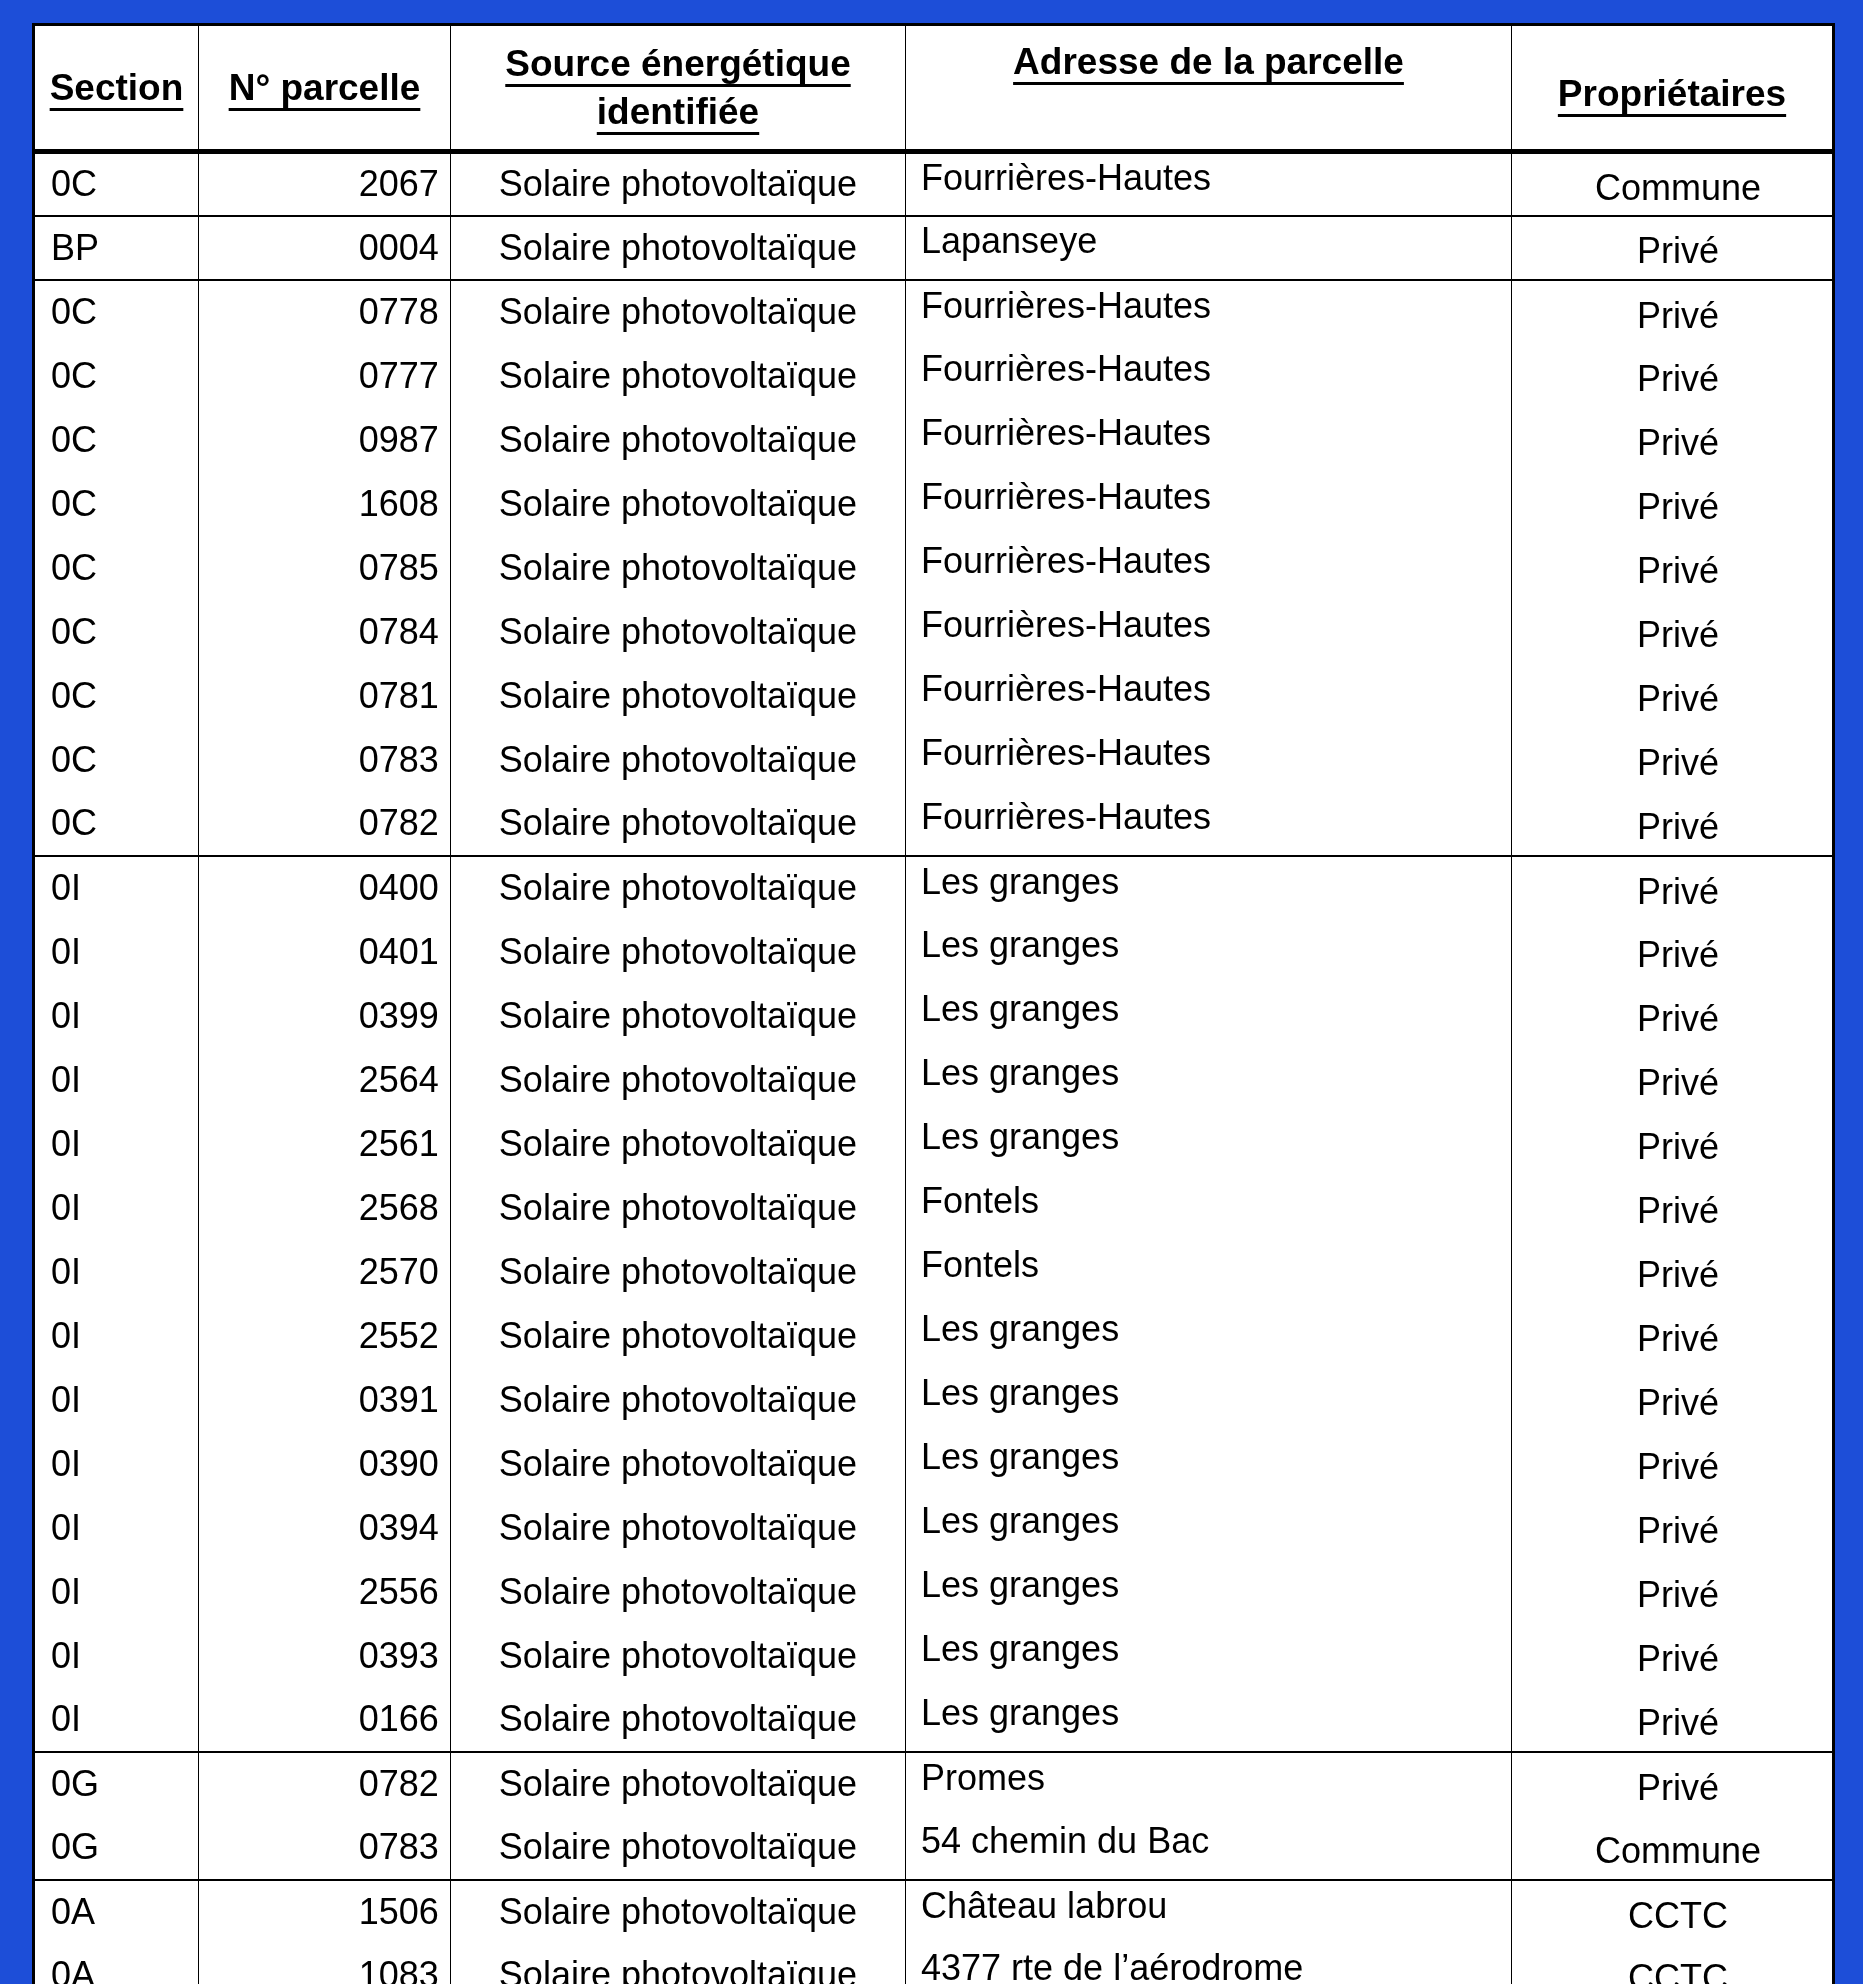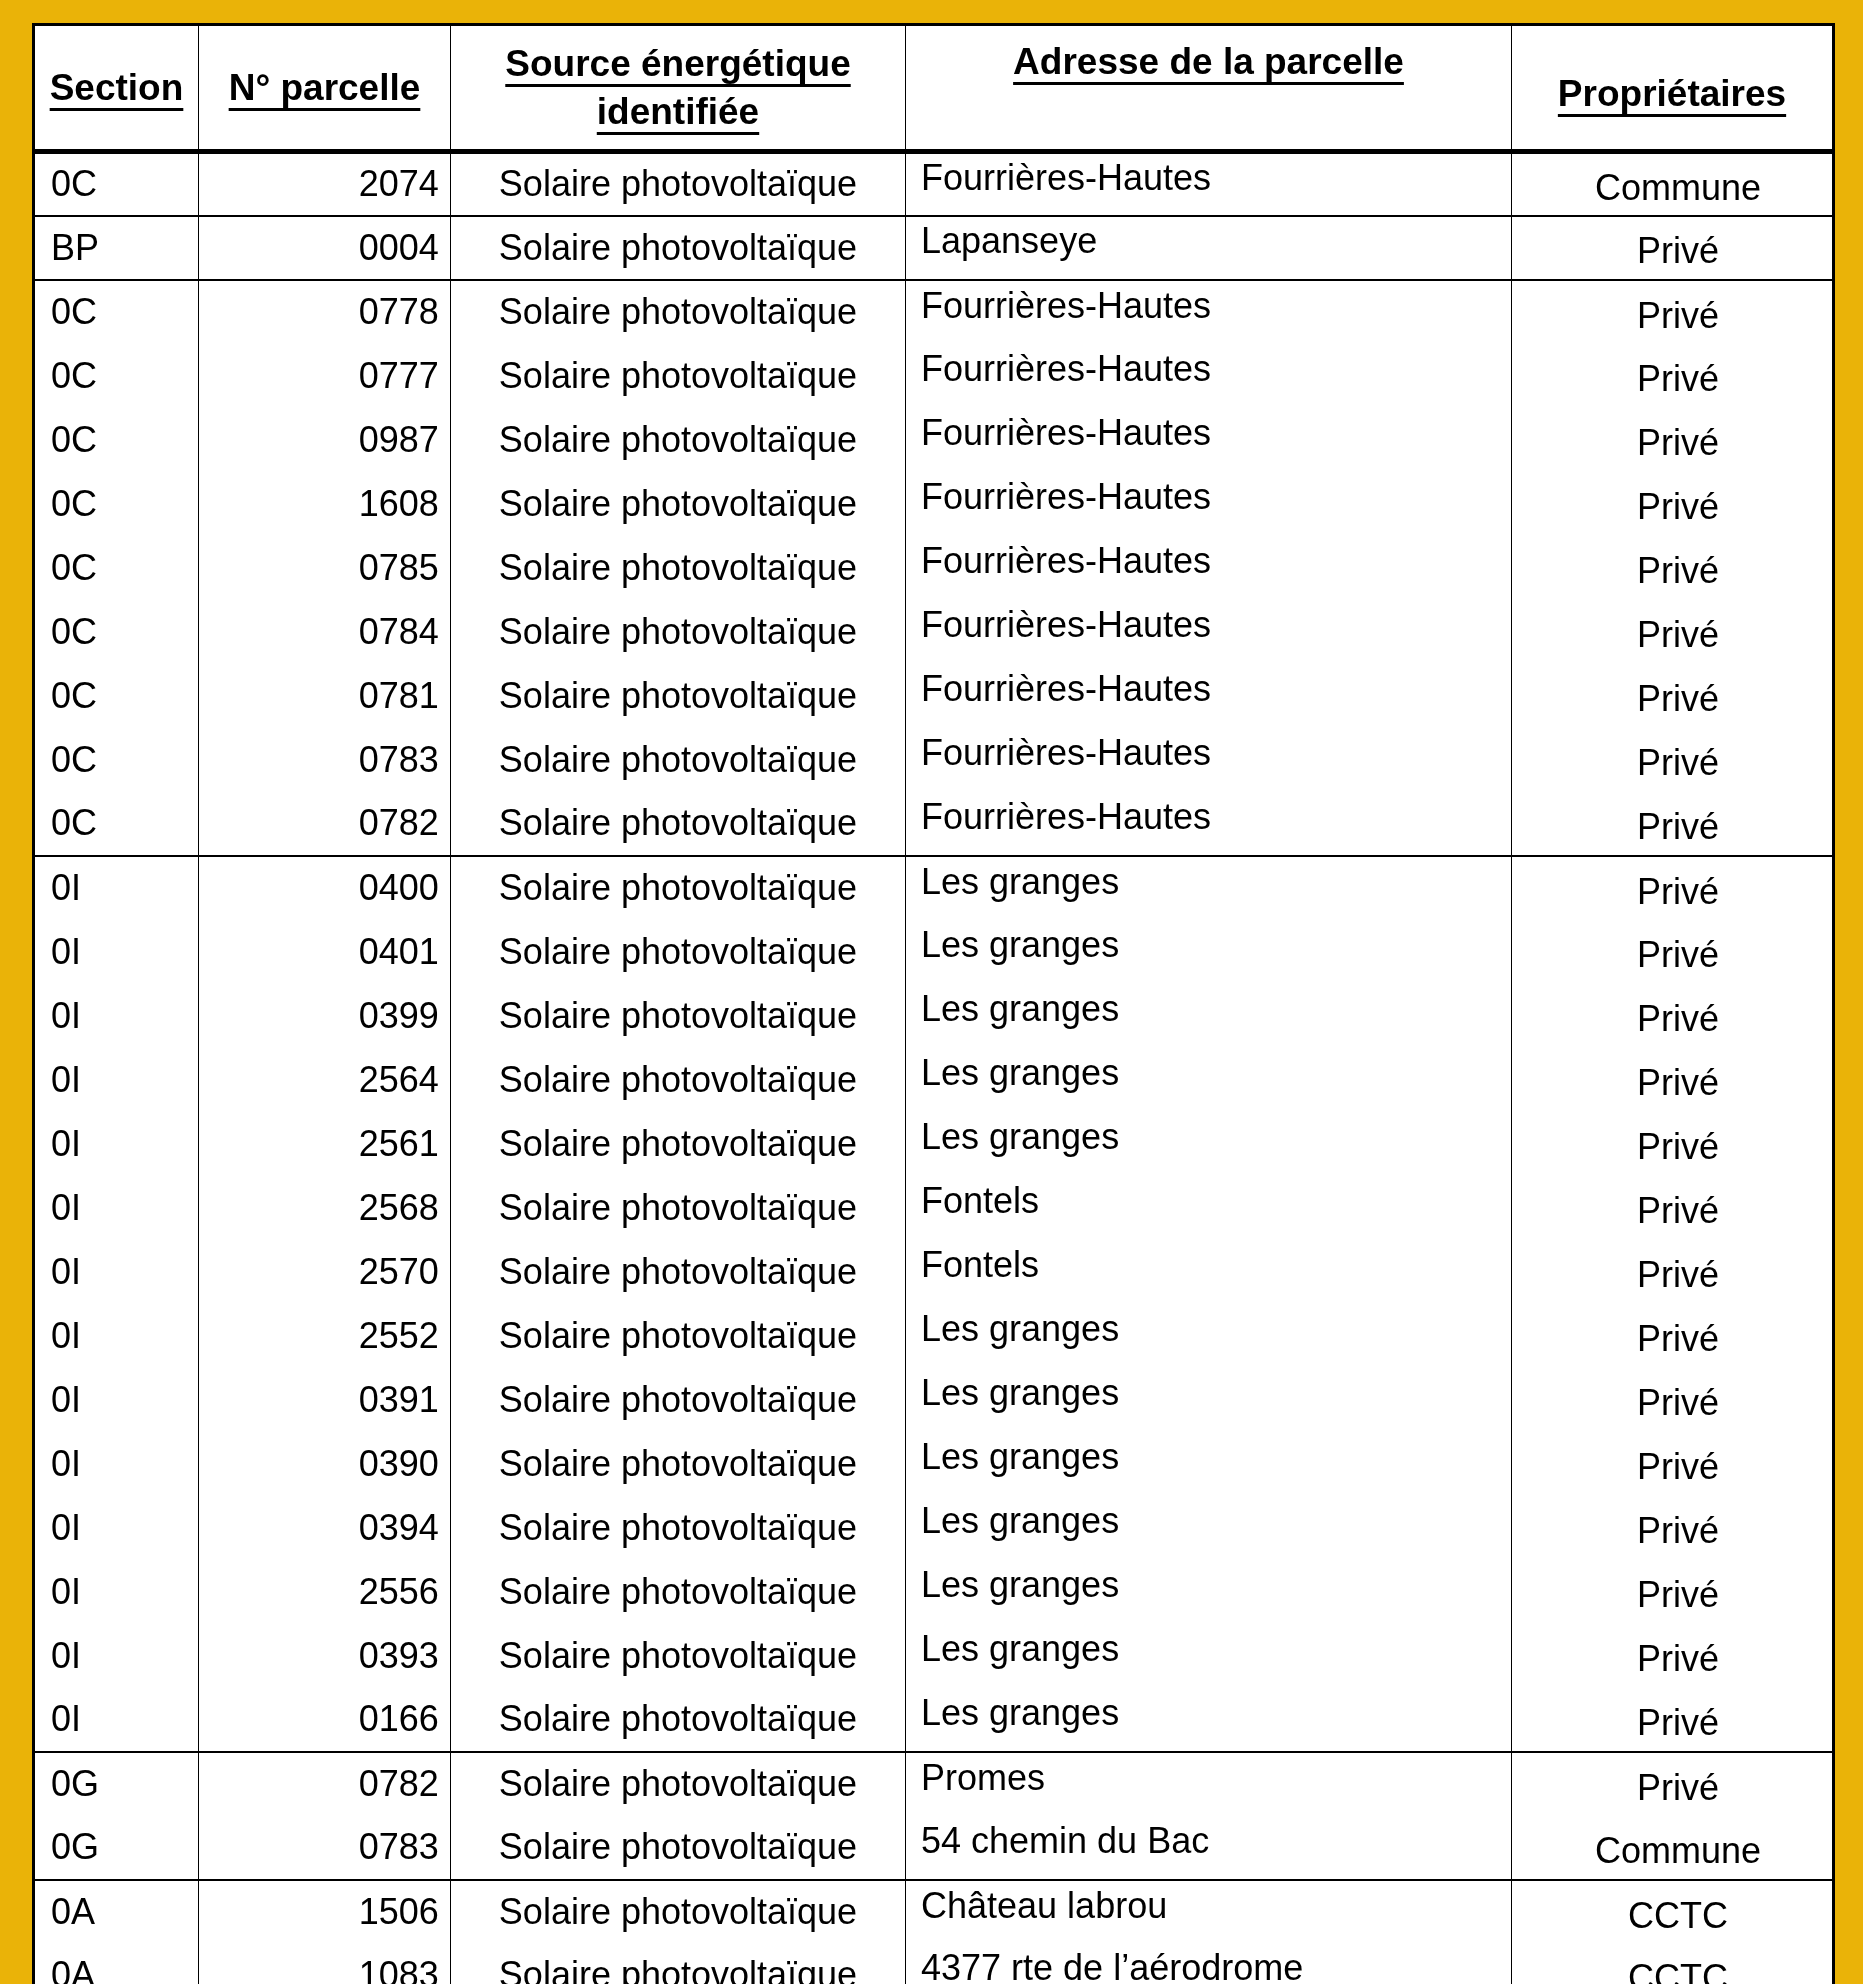--- a/index.html
+++ b/index.html
@@ -8,21 +8,21 @@
     width: 1864px;
     height: 1985px;
     background: #ffffff;
     font-family: "Liberation Sans", sans-serif;
     color: #000000;
   }
   .page {
     position: relative;
     width: 1864px;
     height: 1985px;
-    background: #eab308;
+    background: #1d4ed8;
   }
   table.parcelles {
     position: absolute;
     left: 32px;
     top: 23px;
     width: 1799px;
     border-collapse: collapse;
     table-layout: fixed;
     border: 3.7px solid #000000;
     background: #ffffff;
@@ -83,21 +83,21 @@
         <th class="header-section"><span class="u">Section</span></th>
         <th class="header-parcelle"><span class="u">N° parcelle</span></th>
         <th class="header-source"><span class="u">Source énergétique identifiée</span></th>
         <th class="header-adresse"><span class="u">Adresse de la parcelle</span></th>
         <th class="header-proprietaires"><span class="u">Propriétaires</span></th>
       </tr>
     </thead>
     <tbody id="table-body">
         <tr>
     <td class="cell-section">0C</td>
-    <td class="cell-parcelle">2074</td>
+    <td class="cell-parcelle">2067</td>
     <td class="cell-source">Solaire photovoltaïque</td>
     <td class="cell-adresse">Fourrières-Hautes</td>
     <td class="cell-proprietaire">Commune</td>
   </tr>
         <tr class="group-start">
     <td class="cell-section">BP</td>
     <td class="cell-parcelle">0004</td>
     <td class="cell-source">Solaire photovoltaïque</td>
     <td class="cell-adresse">Lapanseye</td>
     <td class="cell-proprietaire">Privé</td>

